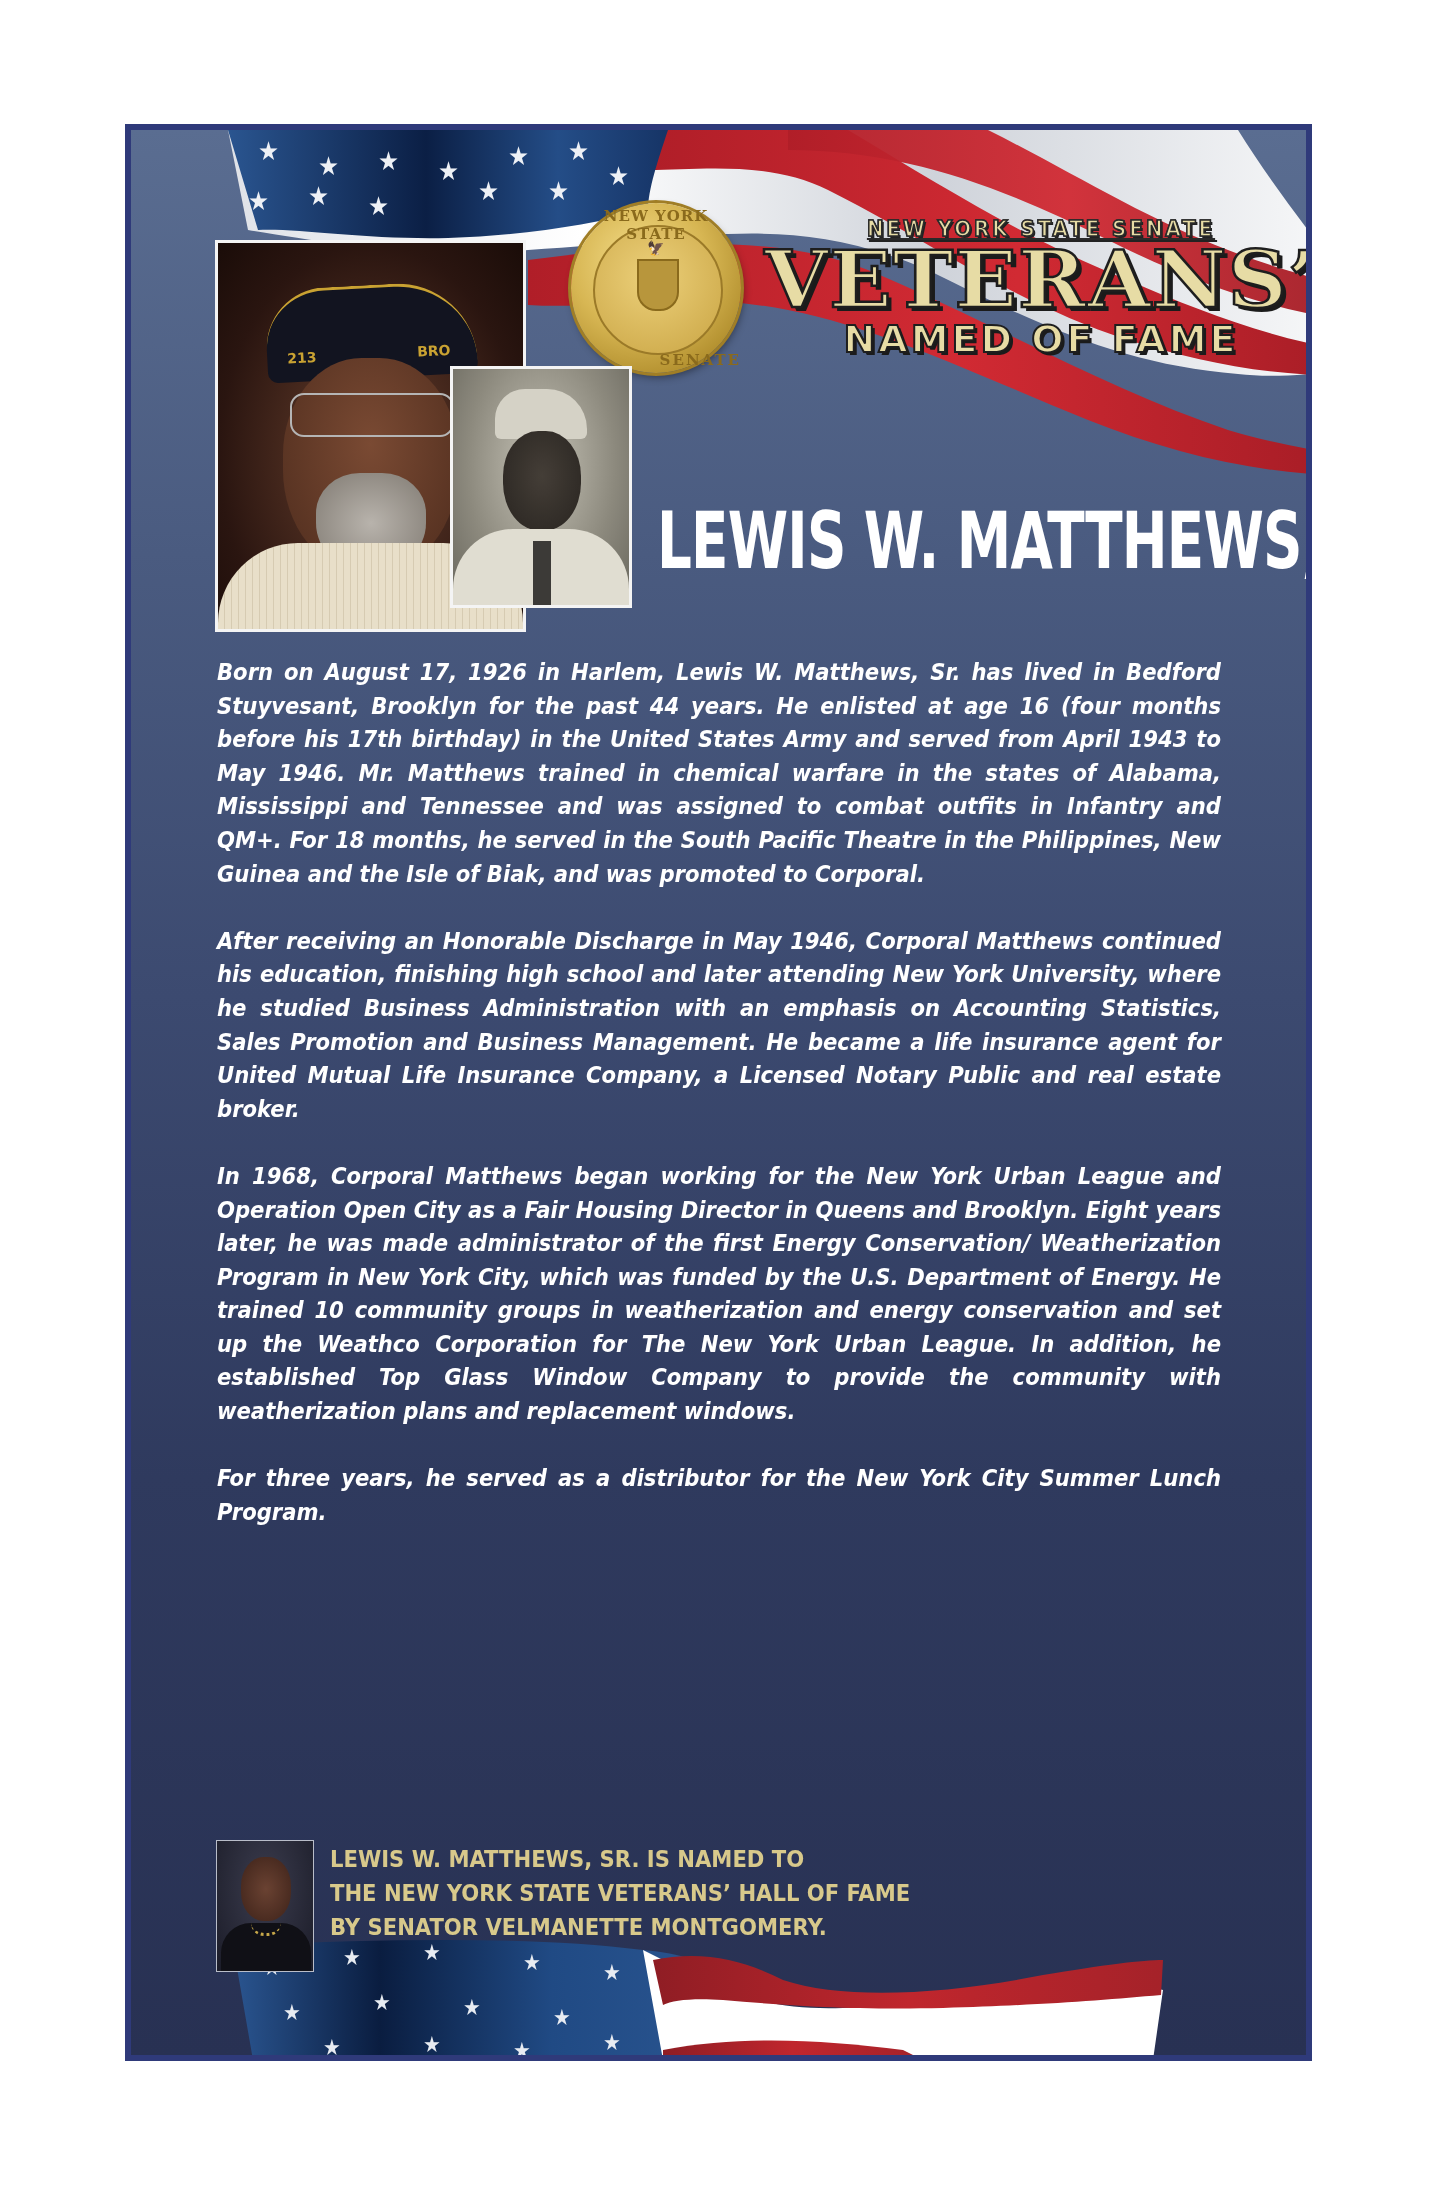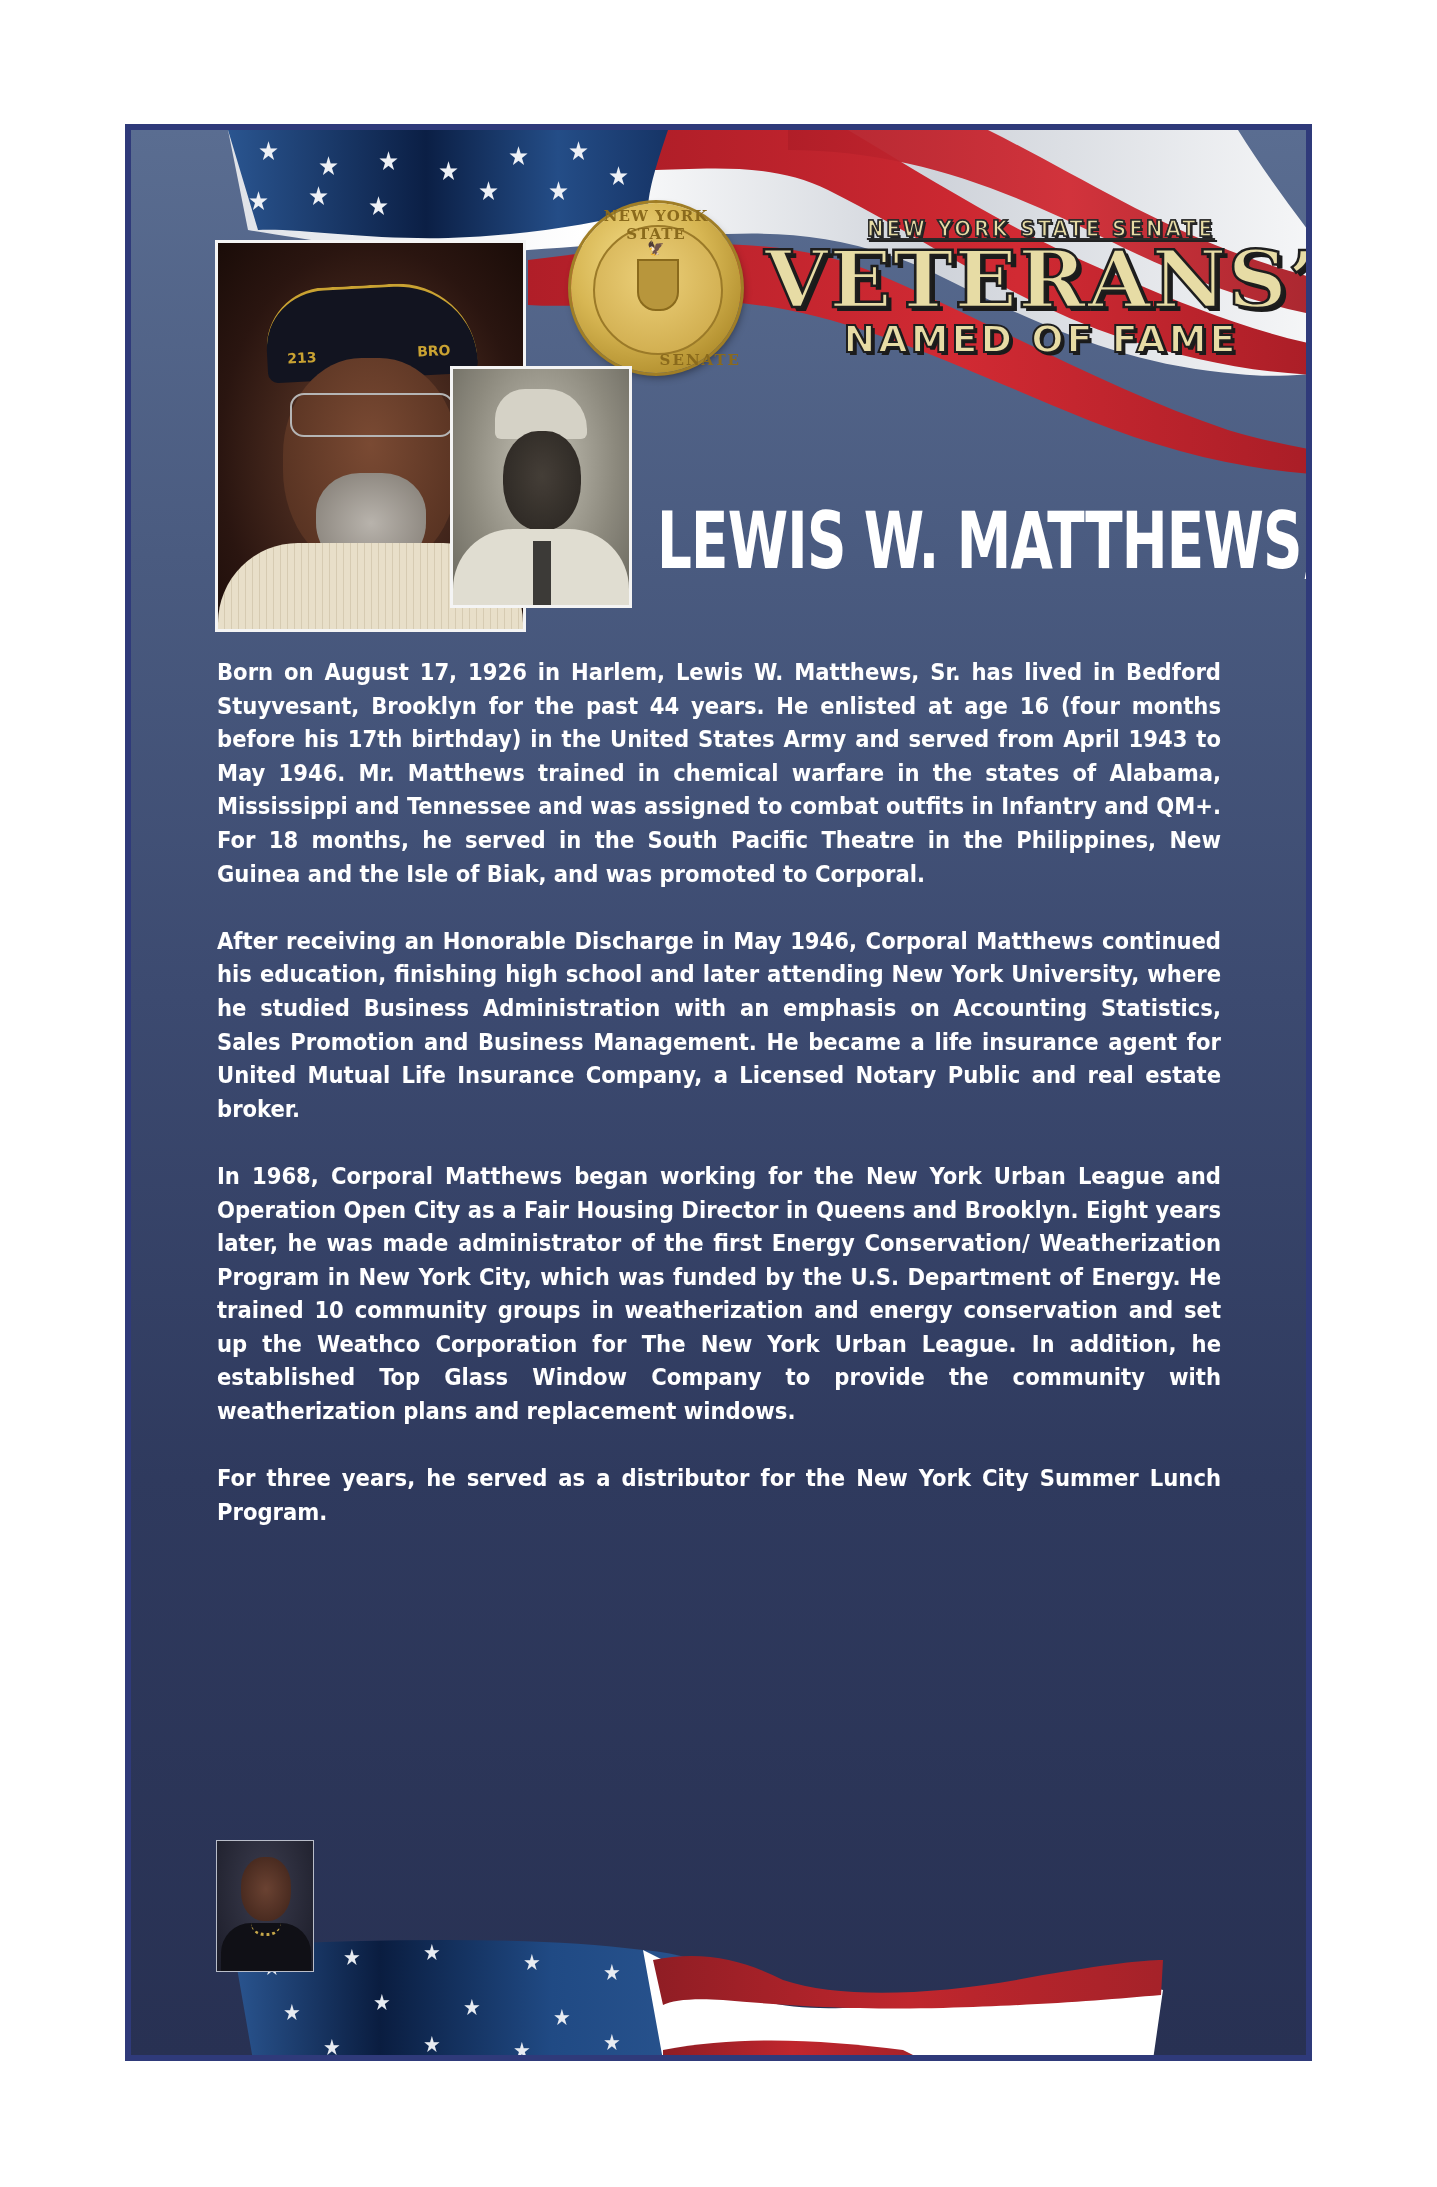--- a/index.html
+++ b/index.html
@@ -34,21 +34,21 @@
   .pm-shirt{position:absolute;left:0;top:300px;width:305px;height:90px;background:repeating-linear-gradient(90deg,#e8dfc9 0 6px,#d6cbb2 6px 7px),#e5dcc6;border-radius:80px 80px 0 0;}
   .photo-small{position:absolute;left:319px;top:236px;width:176px;height:236px;border:3px solid #f4f4f4;
     background:radial-gradient(ellipse at 50% 40%,#c9c2aa,#8f8972 60%,#6c6754);overflow:hidden;filter:saturate(.5);}
   .ps-cap{position:absolute;left:42px;top:20px;width:92px;height:50px;background:#d9d2bb;border-radius:30px 40px 6px 6px;}
   .ps-face{position:absolute;left:50px;top:62px;width:78px;height:100px;background:radial-gradient(ellipse at 50% 45%,#4a3d30,#2c231b);border-radius:45% 45% 48% 48%;}
   .ps-shirt{position:absolute;left:0;top:160px;width:176px;height:80px;background:#e4ddc6;border-radius:60px 60px 0 0;}
   .ps-tie{position:absolute;left:80px;top:172px;width:18px;height:64px;background:#3d3a33;}
   .name{position:absolute;left:526px;top:368px;font:bold 78px/86px "DejaVu Sans Condensed","DejaVu Sans",sans-serif;color:#ffffff;
     transform:scaleX(.78);transform-origin:left top;letter-spacing:-1px;white-space:nowrap;}
   .body-text{position:absolute;left:86px;top:526px;width:1004px;color:#ffffff;font:bold 23.5px/33.6px "DejaVu Sans Condensed","DejaVu Sans",sans-serif;}
-  .body-text p{margin:0 0 33.6px 0;text-align:justify;}
+  .body-text p{margin:0 0 33.6px 0;text-align:justify;font-style:italic;}
   .footer-photo{position:absolute;left:85px;top:1710px;width:96px;height:130px;border:1px solid #b9bdc9;
     background:radial-gradient(ellipse at 50% 35%,#3b3c4e,#1b1c28);overflow:hidden;}
   .fp-face{position:absolute;left:24px;top:16px;width:50px;height:64px;background:radial-gradient(ellipse,#6a4232,#3d2219);border-radius:45%;}
   .fp-body{position:absolute;left:4px;top:82px;width:90px;height:60px;background:#101016;border-radius:30px 30px 0 0;}
   .fp-neck{position:absolute;left:34px;top:82px;width:30px;height:10px;border-bottom:3px dotted #c7a84a;border-radius:0 0 15px 15px;}
   .footer-text{position:absolute;left:199px;top:1712px;color:#d8c98b;font:bold 23.5px/34px "DejaVu Sans Condensed","DejaVu Sans",sans-serif;}
 </style>
 </head>
 <body>
 
@@ -170,13 +170,18 @@
       <text x="380" y="110" font-size="22">★</text>
     </g>
   </svg>
 
   <div class="footer-photo">
     <div class="fp-face"></div>
     <div class="fp-body"></div>
     <div class="fp-neck"></div>
   </div>
 
+  <div class="footer-text">
+    <div>LEWIS W. MATTHEWS, SR. IS NAMED TO</div>
+    <div>THE NEW YORK STATE VETERANS’ HALL OF FAME</div>
+    <div>BY SENATOR VELMANETTE MONTGOMERY.</div>
+  </div>
 </div>
 
 </body></html>

